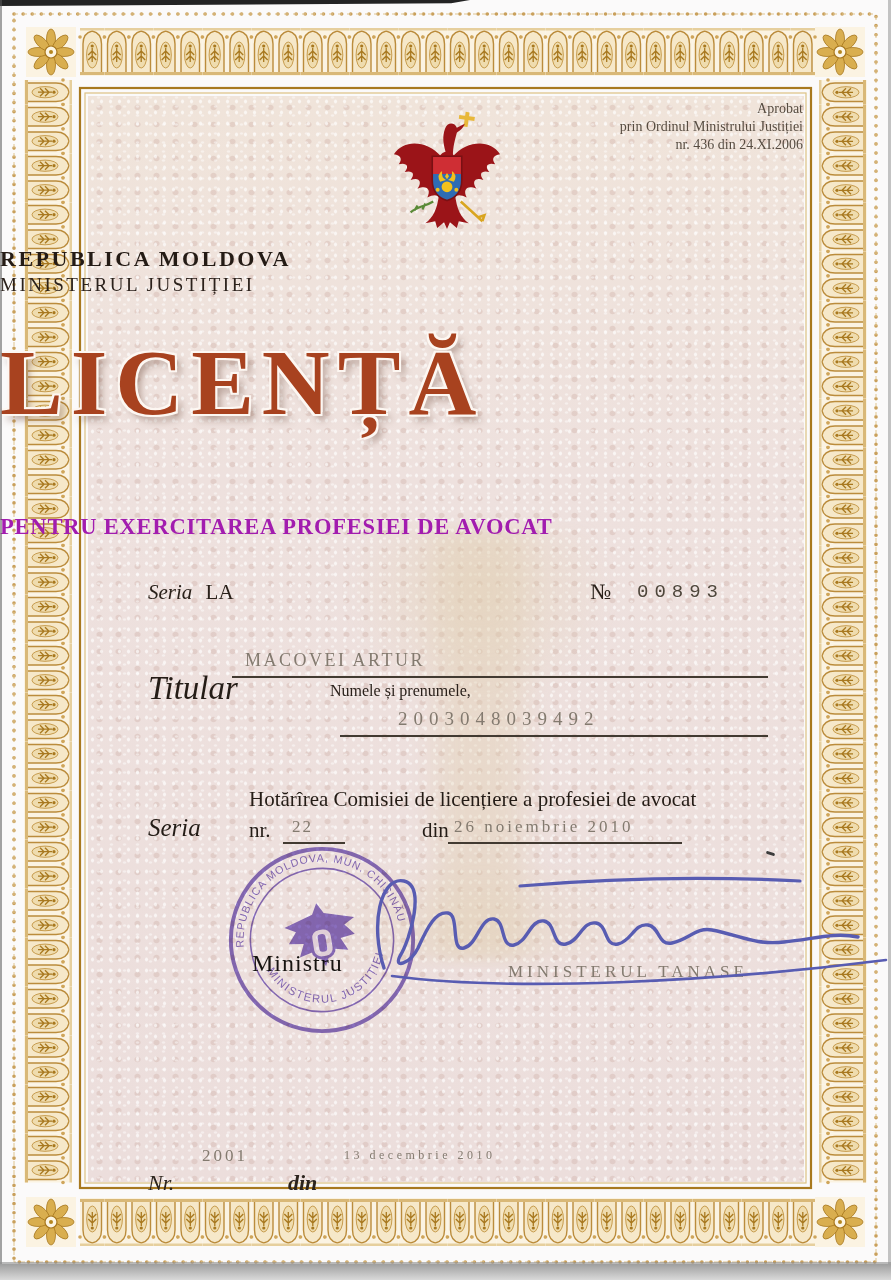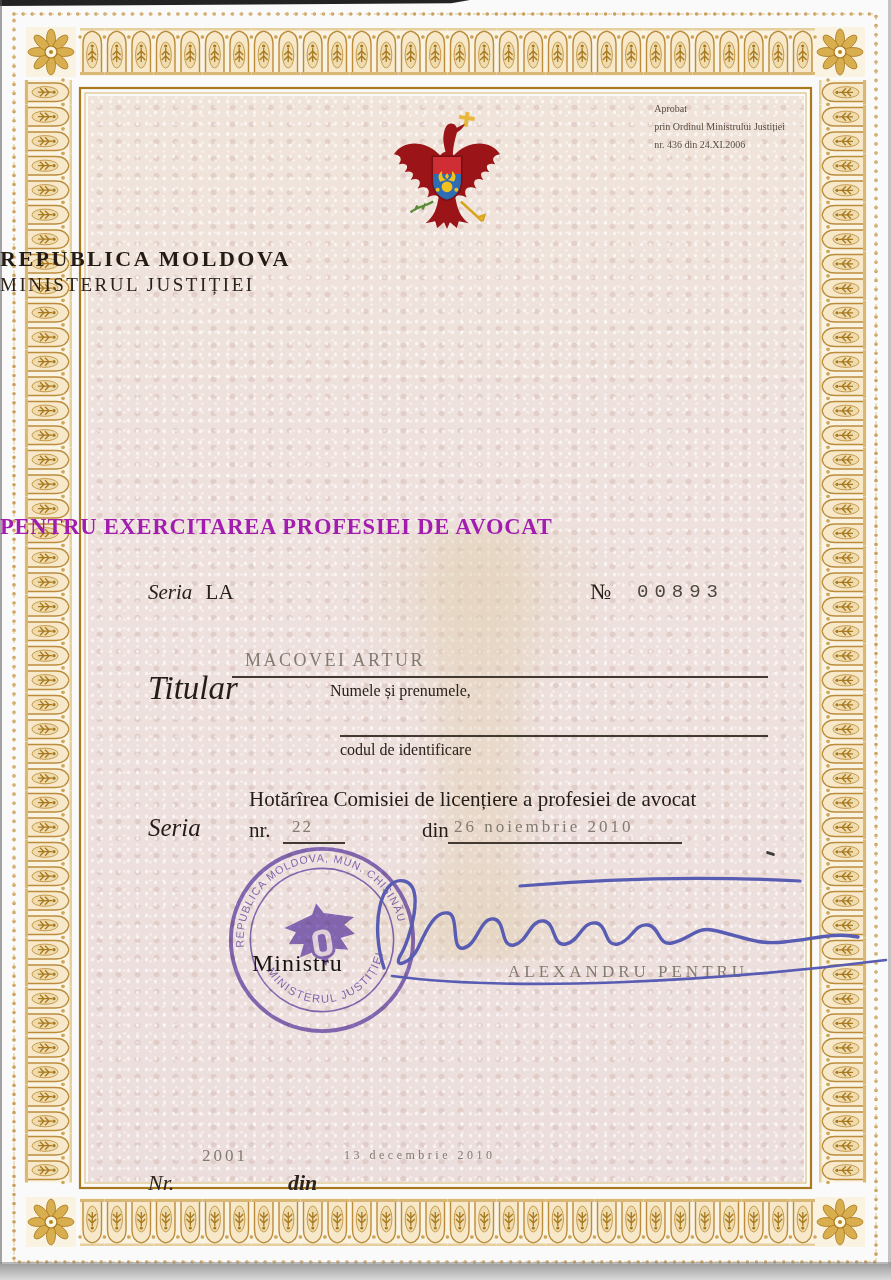--- a/index.html
+++ b/index.html
@@ -29,21 +29,21 @@
       radial-gradient(ellipse 58% 38% at 50% 14%, rgba(222,203,168,.75), rgba(222,203,168,0) 72%),
       linear-gradient(90deg, rgba(222,203,168,0) 30%, rgba(222,203,168,.55) 42% 58%, rgba(222,203,168,0) 70%),
       radial-gradient(ellipse 70% 22% at 50% 92%, rgba(222,203,168,.6), rgba(222,203,168,0) 75%);}
   #border-svg{left:0;top:0;z-index:2;pointer-events:none;}
   
   .content{z-index:3;}
   .serif{font-family:"Liberation Serif","DejaVu Serif",serif;}
   .mono{font-family:"Liberation Mono","DejaVu Sans Mono",monospace;}
   .it{font-style:italic;margin-top:28px;}
   .center{left:0;width:751px;}
-  .approval{right:106px;top:100px;font-size:10px;line-height:18px;color:#574c41;}
+  .approval{right:88px;top:100px;text-align:right;font-size:14px;line-height:18px;color:#574c41;}
   .country{top:246px;font-size:22px;font-weight:bold;letter-spacing:2.5px;color:#241b15;}
   .ministry{top:274px;font-size:19px;letter-spacing:2.5px;color:#2b211b;}
   .big-title{top:328px;font-size:94px;font-weight:bold;letter-spacing:8px;color:#a8421f;
     text-shadow:-2px -2px 0 #fdf7f2,2px -2px 0 #fdf7f2,-2px 2px 0 #fdf7f2,2px 2px 0 #fdf7f2,
                 5px 6px 7px rgba(122,88,74,.5);}
   .subtitle{top:514px;font-size:22.5px;font-weight:bold;letter-spacing:.8px;color:#a21caf;}
   .typed{font-family:Liberation Serif, serif;color:#837a6f;}
   .rule{background:#423a31;height:2px;}
   .cap{font-size:16px;color:#2a211b;text-align:left;}
   .stamp-wrap{left:224px;top:842px;width:196px;height:196px;z-index:4;
@@ -286,49 +286,50 @@
 
   <div class="abs content approval serif">
     <div>Aprobat</div>
     <div>prin Ordinul Ministrului Justiției</div>
     <div>nr. 436 din 24.XI.2006</div>
   </div>
 
   <div class="abs content center country serif">REPUBLICA MOLDOVA</div>
   <div class="abs content center ministry serif">MINISTERUL JUSTIȚIEI</div>
 
+  <div class="abs content center big-title serif">LICENȚĂ</div>
   <div class="abs content center subtitle serif">PENTRU EXERCITAREA PROFESIEI DE AVOCAT</div>
 
   <div class="abs content serif" style="left:148px;top:580px;font-size:21px;color:#2a211a">
     <span class="it">Seria</span>
     <span style="margin-left:8px">LA</span>
   </div>
   <div class="abs content serif" style="left:590px;top:579px;font-size:22px;color:#2a211a">№</div>
   <div class="abs content mono" style="left:637px;top:581px;font-size:19px;letter-spacing:6px;color:#4e463b">00893</div>
 
   <div class="abs content serif it" style="left:148px;top:642px;font-size:33px;color:#241c16">Titular</div>
   <div class="abs content typed" style="left:245px;top:650px;font-size:18px;letter-spacing:2.5px">MACOVEI ARTUR</div>
   <div class="abs content rule" style="left:232px;top:676px;width:536px"></div>
   <div class="abs content cap serif" style="left:330px;top:682px;width:330px">Numele și prenumele,</div>
 
+  <div class="abs content typed" style="left:398px;top:708px;font-size:19px;letter-spacing:6px">2003048039492</div>
   <div class="abs content rule" style="left:340px;top:735px;width:428px"></div>
-  <div class="abs content cap serif" style="left:340px;top:741px;width:310px">codul de identificare</div>
 
   <div class="abs content serif it" style="left:148px;top:786px;font-size:25px;color:#241c16">Seria</div>
   <div class="abs content serif" style="left:249px;top:787px;font-size:21px;color:#241c16">Hotărîrea Comisiei de licențiere a profesiei de avocat</div>
   <div class="abs content serif" style="left:249px;top:818px;font-size:21px;color:#241c16">nr.</div>
   <div class="abs content typed" style="left:292px;top:817px;font-size:17px;letter-spacing:2px">22</div>
   <div class="abs content rule" style="left:283px;top:842px;width:62px"></div>
   <div class="abs content serif" style="left:422px;top:818px;font-size:21px;color:#241c16">din</div>
   <div class="abs content typed" style="left:454px;top:817px;font-size:17px;letter-spacing:3px">26 noiembrie 2010</div>
   <div class="abs content rule" style="left:448px;top:842px;width:234px"></div>
 
   <div class="abs content serif" style="left:252px;top:950px;font-size:24px;letter-spacing:1px;color:#171310">Ministru</div>
 
-  <div class="abs content typed" style="left:508px;top:962px;font-size:17px;letter-spacing:4px">ALEXANDRU PENTRU</div>
+  <div class="abs content typed" style="left:508px;top:962px;font-size:17px;letter-spacing:4px">MINISTERUL TANASE</div>
   <div class="abs ink-dot"></div>
 
   <svg class="abs stamp-wrap" viewBox="0 0 200 200">
     <circle cx="100" cy="100" r="93" fill="none" stroke="#7b5fc0" stroke-width="4"></circle>
     <circle cx="100" cy="100" r="73" fill="none" stroke="#7b5fc0" stroke-width="1.6"></circle>
     <path id="arcT" d="M 20,100 A 80,80 0 0 1 180,100" fill="none"></path>
     <path id="arcB" d="M 36,100 A 64,64 0 0 0 164,100" fill="none"></path>
     <text fill="#7b5fc0" font-size="11" letter-spacing="1" font-family="Liberation Sans, sans-serif" text-anchor="middle">
       <textPath href="#arcT" startOffset="50%">REPUBLICA MOLDOVA, MUN. CHIȘINĂU</textPath>
     </text>

